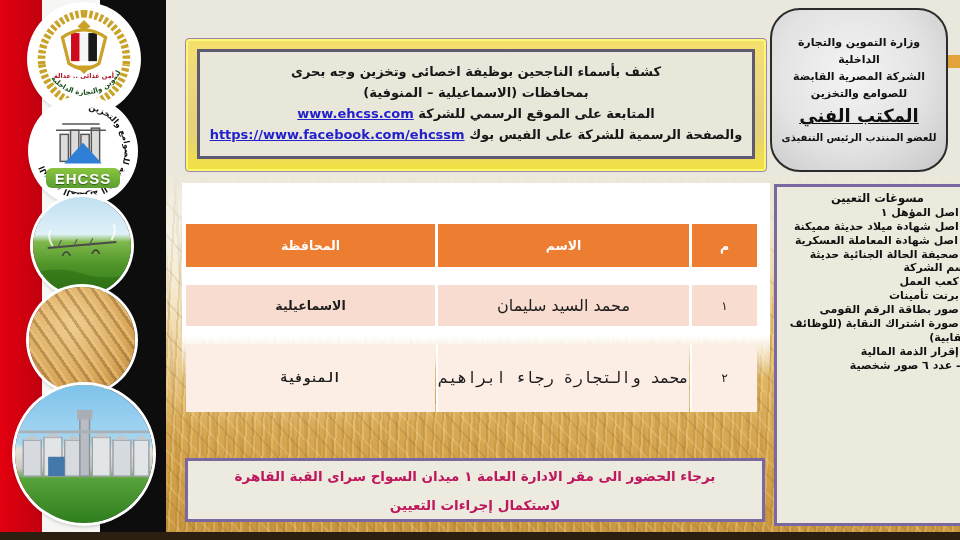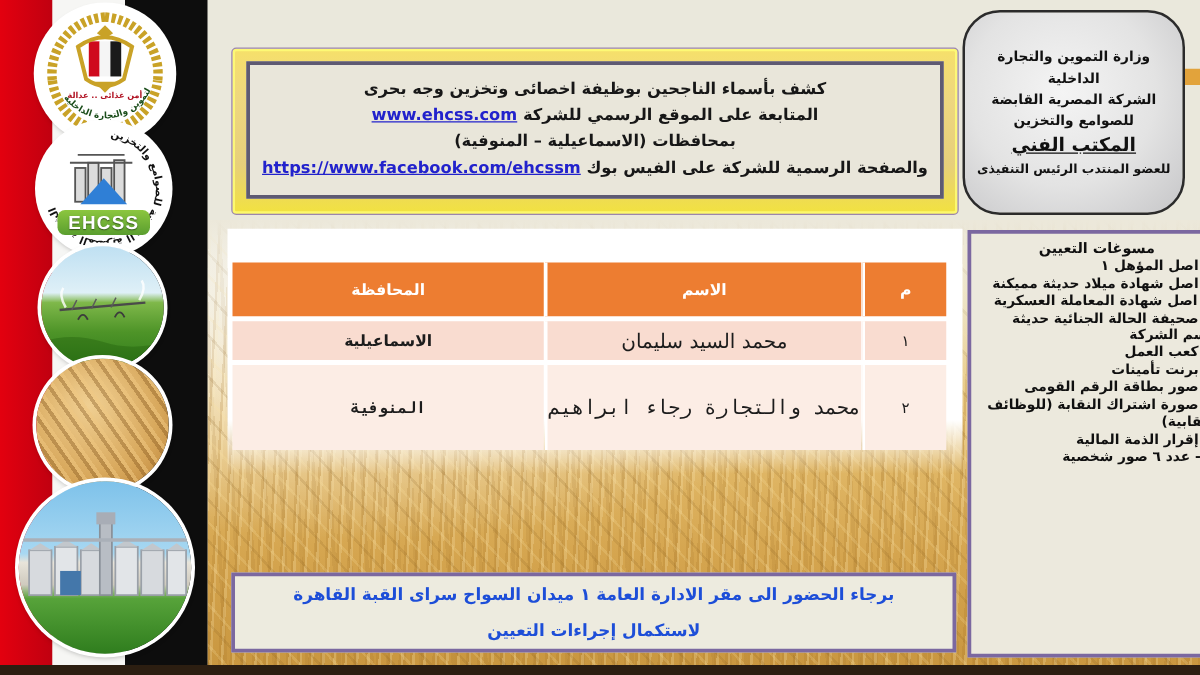--- a/index.html
+++ b/index.html
@@ -55,50 +55,50 @@
     background:#e9e6da;border:3px solid #5e5a72;direction:rtl;
     display:flex;flex-direction:column;justify-content:center;gap:2px;
     text-align:center;font-weight:bold;color:#171717;font-size:13px;line-height:1.45;}
   .banner-inner .lnk{color:#2222cc;text-decoration:underline;direction:ltr;unicode-bidi:embed;cursor:pointer;}
 
   
   .org{position:absolute;left:770px;top:8px;width:178px;height:164px;border:2px solid #2b2b2b;border-radius:30px;
     background:radial-gradient(ellipse at 45% 40%,#f4f4f4 0%,#e3e3e3 55%,#c6c6c8 100%);
     direction:rtl;display:flex;flex-direction:column;justify-content:center;
     text-align:center;font-weight:bold;color:#111;font-size:11px;line-height:1.55;padding:6px 8px;box-sizing:border-box;}
-  .org .u{text-decoration:underline;font-size:15px;}
+  .org .u{text-decoration:underline;font-size:18px;}
   .org .small{font-size:10px;}
 
   
   .tbl{position:absolute;left:186px;top:210px;width:571px;direction:rtl;}
   .trow{display:grid;grid-template-columns:67px 253px 249px;column-gap:1px;}
-  .trow .cell{display:flex;align-items:center;justify-content:center;}
+  .trow .cell{display:flex;align-items:center;justify-content:center;margin-top:14px;}
   .thead .cell{background:#ed7d31;color:#fff;font-weight:bold;font-size:12.5px;height:43px;border-left:2px solid #fff;}
   .thead .cell:last-child{border-left:none;}
   .tdata{margin-top:4px;}
-  .tdata .cell{height:31px;font-size:12px;color:#1c1c1c;border-left:2px solid #fff;}
+  .tdata .cell{height:41px;font-size:12px;color:#1c1c1c;border-left:2px solid #fff;}
   .tdata .cell:last-child{border-left:none;}
   .tdata .name{font-size:16px;}
   .tdata .gov{font-weight:bold;font-size:12.5px;}
   .row-a .cell{background:#f9dcd0;}
   .row-b .cell{background:#fcede5;}
   .tdata.row-b .cell{height:68px;font-family:Liberation Mono, monospace;}
 
   
   .req{position:absolute;left:774px;top:184px;width:210px;height:342px;
     background:#ece9dd;border:3px solid #7b68a0;direction:rtl;box-sizing:border-box;
     padding:4px 7px 2px 4px;color:#101010;font-weight:bold;font-size:11px;line-height:1.27;}
   .req .title{text-align:center;font-size:11.5px;}
   .req .item{text-align:right;}
 
   
   .footer-box{position:absolute;left:185px;top:458px;width:580px;height:64px;
     background:#edebdf;border:3px solid #7b68a0;box-sizing:border-box;direction:rtl;
     display:flex;flex-direction:column;justify-content:center;gap:13px;
-    text-align:center;font-weight:bold;color:#1d4ed8;font-size:13.5px;}
+    text-align:center;font-weight:bold;color:#be185d;font-size:13.5px;}
 
   
   .ehcss-banner{position:absolute;left:14%;bottom:14%;width:72%;height:20%;background:linear-gradient(180deg,#8cc63f,#5a9e2f);
     border-radius:6px;display:flex;align-items:center;justify-content:center;
     color:#fff;font-weight:bold;font-size:15px;font-family:Liberation Sans, sans-serif;letter-spacing:1px;text-shadow:0 1px 1px #33551a;}
 </style>
 </head>
 <body>
 
 <div class="stage">
@@ -191,25 +191,25 @@
           <rect x="24" y="52" width="12" height="14" fill="#4477aa"></rect>
           <line x1="2" y1="34" x2="98" y2="34" stroke="#aab0b8" stroke-width="2"></line>
         </g>
       </svg>
     </div>
   </div>
 
   <div class="banner">
     <div class="banner-inner">
       <div>كشف بأسماء الناجحين بوظيفة اخصائى وتخزين وجه بحرى</div>
+      <div>بمحافظات (الاسماعيلية – المنوفية)</div>
       <div>
         <span>المتابعة على الموقع الرسمي للشركة</span>
         <span class="lnk">www.ehcss.com</span>
       </div>
-      <div>بمحافظات (الاسماعيلية – المنوفية)</div>
       <div>
         <span>والصفحة الرسمية للشركة على الفيس بوك</span>
         <span class="lnk">https://www.facebook.com/ehcssm</span>
       </div>
     </div>
   </div>
 
   <div class="org">
     <div>وزارة التموين والتجارة الداخلية</div>
     <div>الشركة المصرية القابضة</div>

